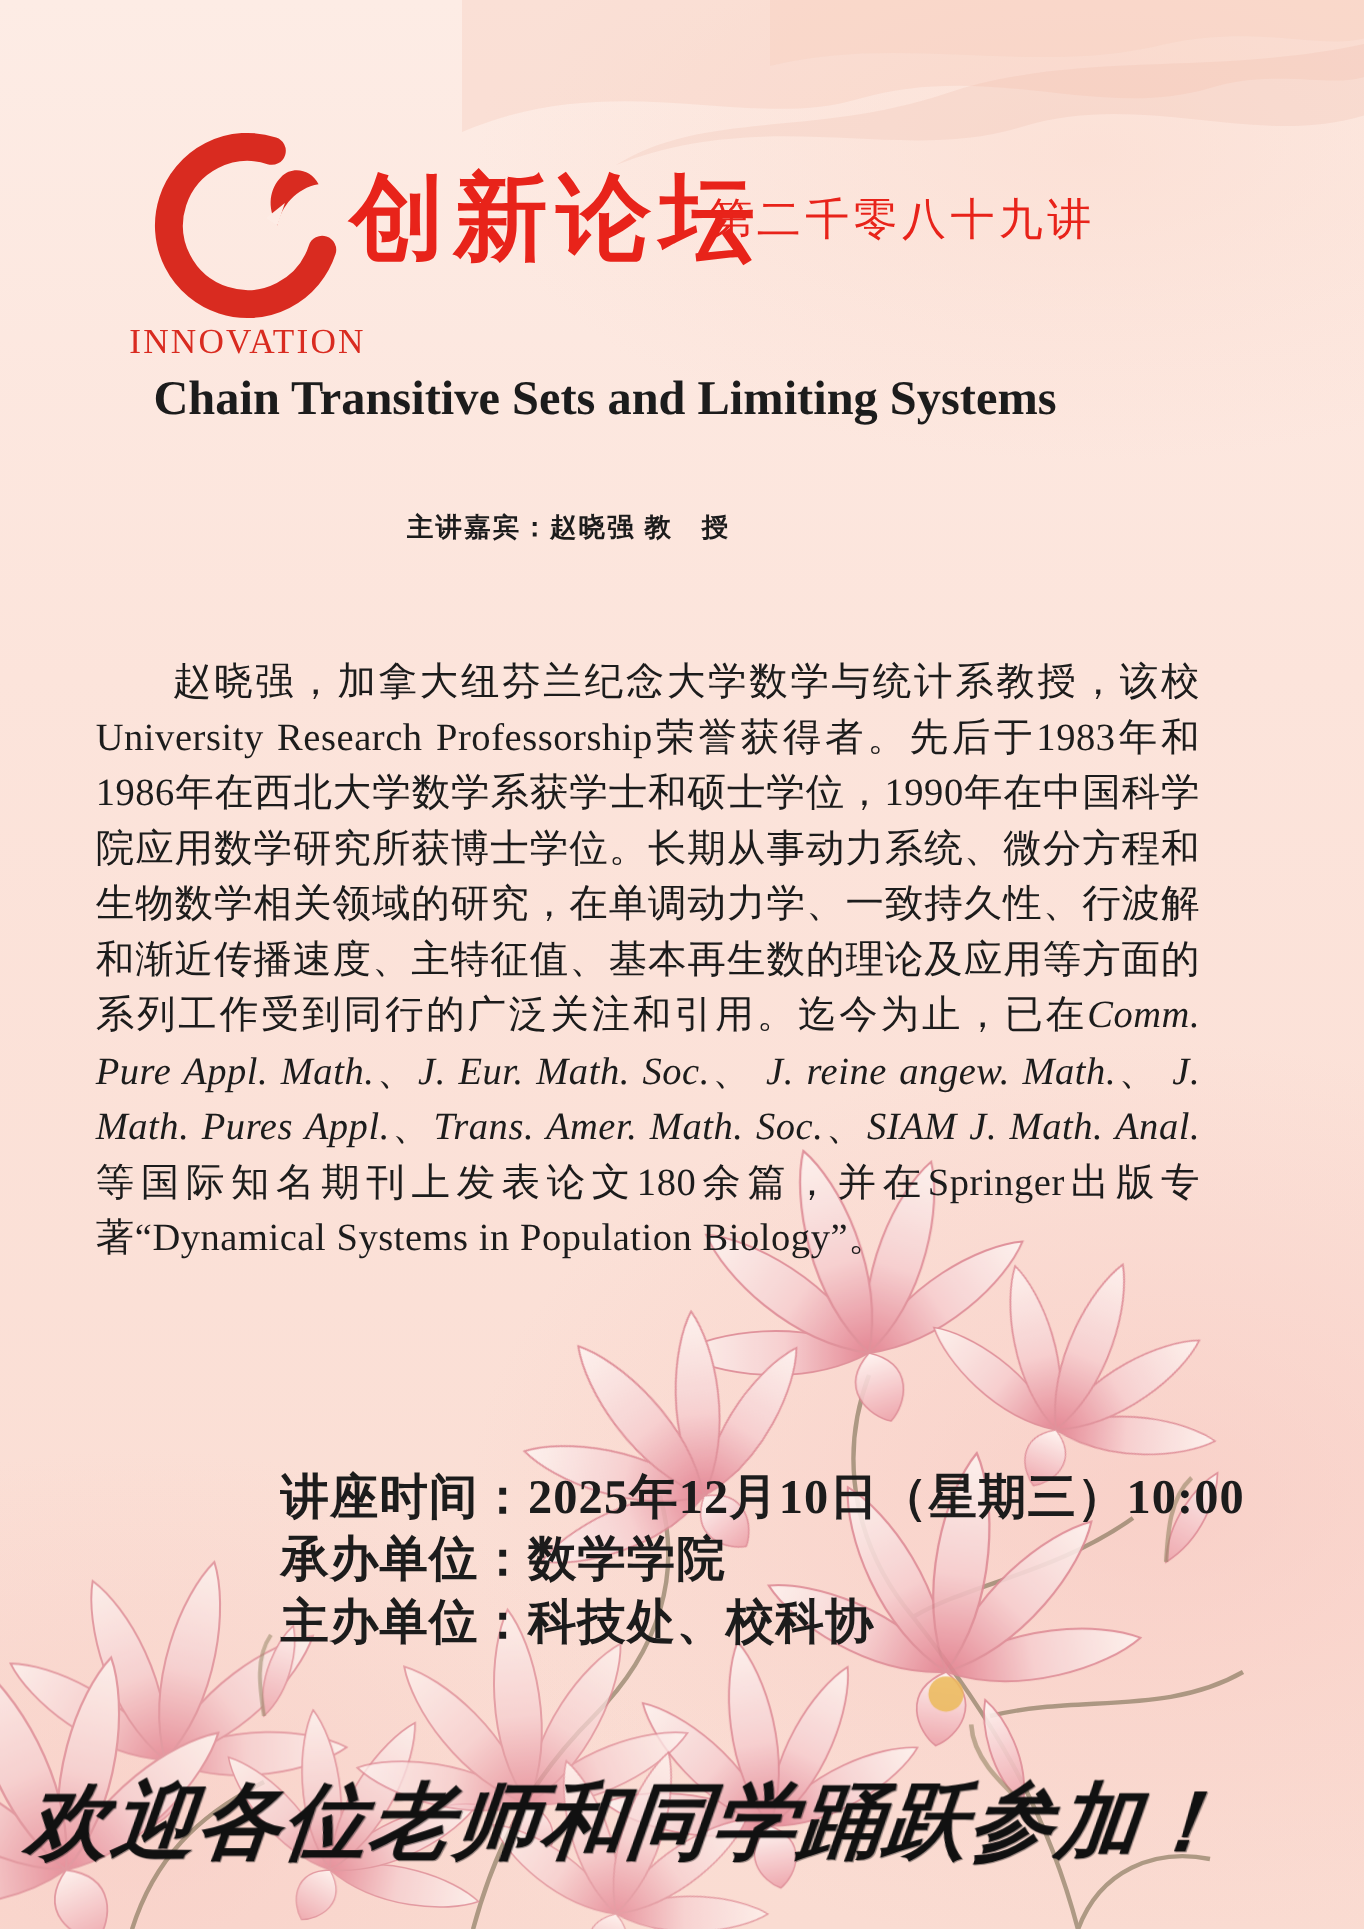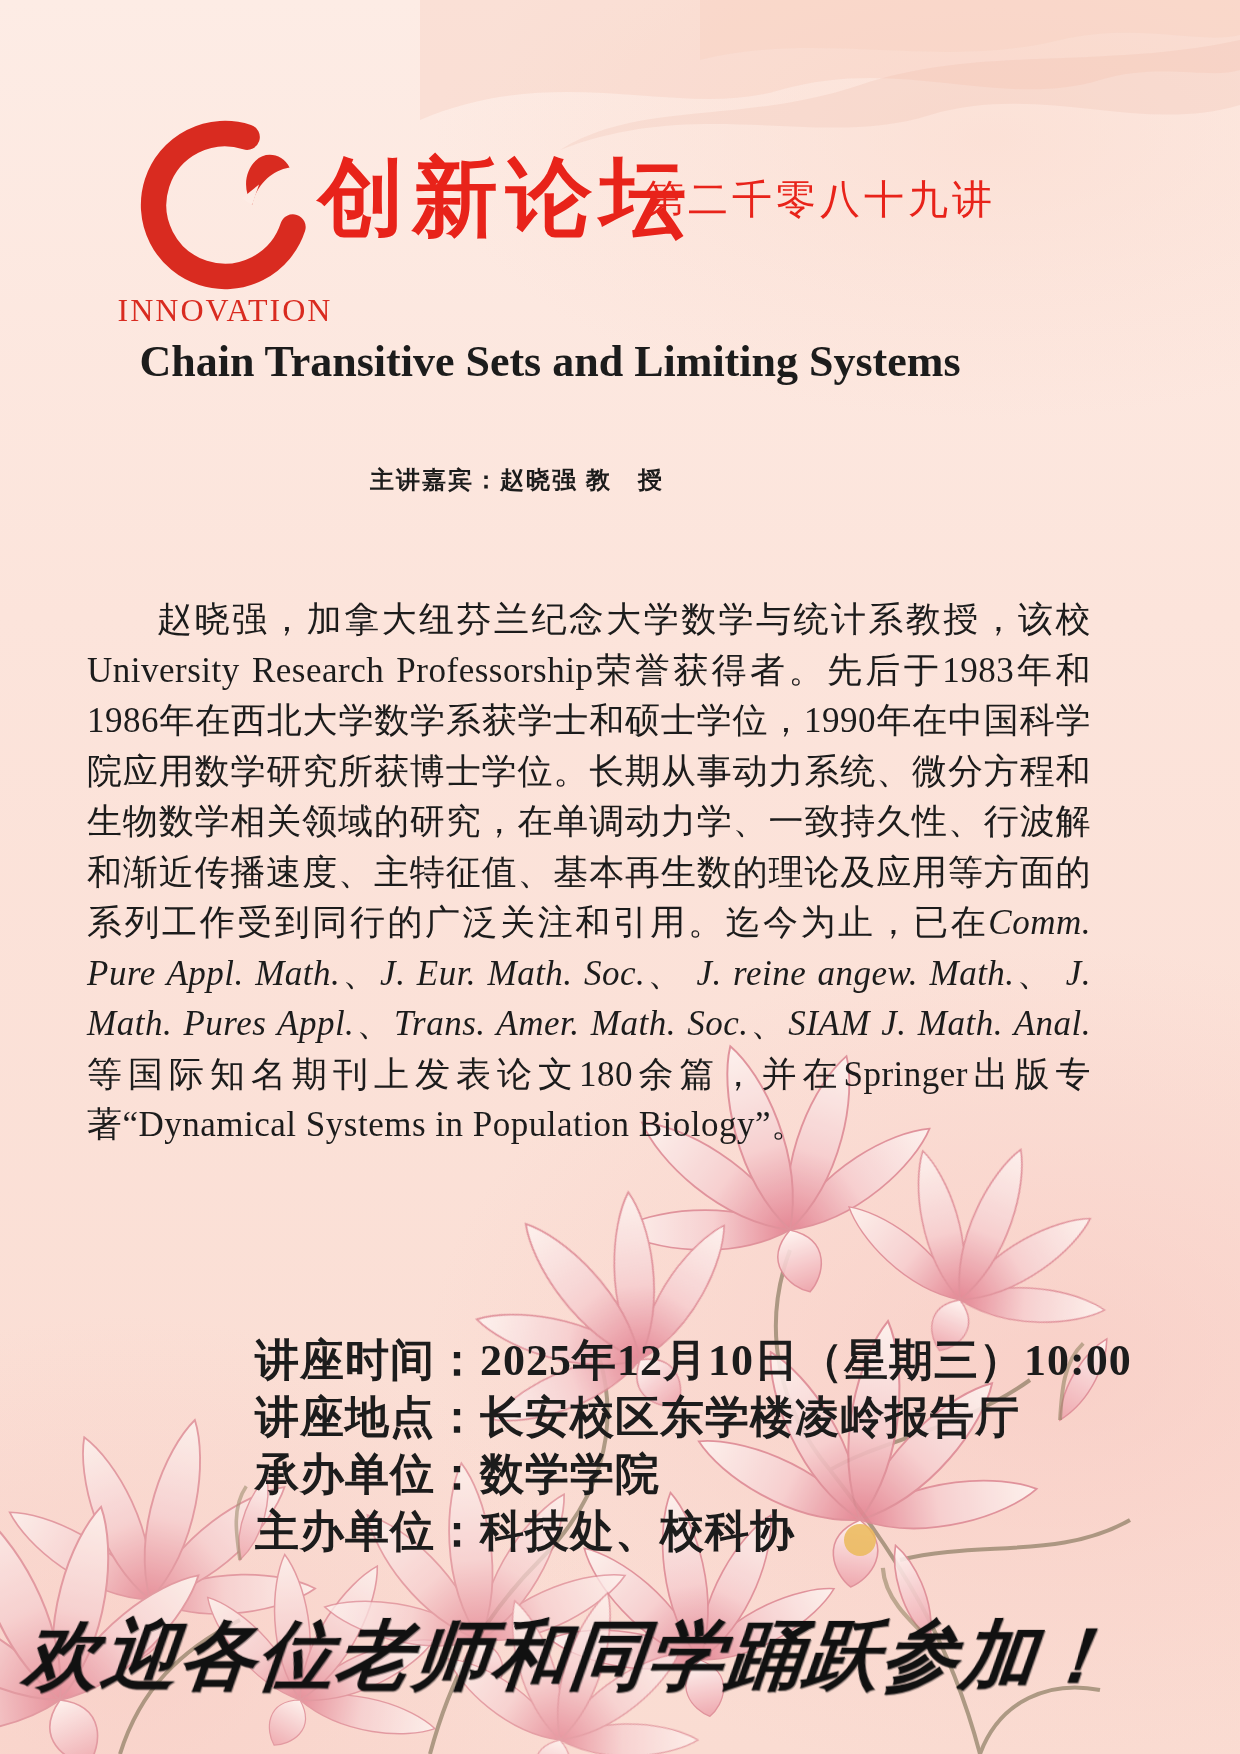--- a/index.html
+++ b/index.html
@@ -172,20 +172,19 @@
   <div class="talk-title">Chain Transitive Sets and Limiting Systems</div>
 
   <div class="people">
     <div class="row"><span>主讲嘉宾：</span><span>赵晓强 教　授</span></div>
   </div>
 
   <p class="bio"><span>赵晓强，加拿大纽芬兰纪念大学数学与统计系教授，该校University Research Professorship荣誉获得者。先后于1983年和1986年在西北大学数学系获学士和硕士学位，1990年在中国科学院应用数学研究所获博士学位。长期从事动力系统、微分方程和生物数学相关领域的研究，在单调动力学、一致持久性、行波解和渐近传播速度、主特征值、基本再生数的理论及应用等方面的系列工作受到同行的广泛关注和引用。迄今为止，已在</span><i>Comm. Pure Appl. Math.</i><span>、</span><i>J. Eur. Math. Soc.</i><span>、 </span><i>J. reine angew. Math.</i><span>、 </span><i>J. Math. Pures Appl.</i><span>、</span><i>Trans. Amer. Math. Soc.</i><span>、</span><i>SIAM J. Math. Anal.</i><span>等国际知名期刊上发表论文180余篇，并在Springer出版专著“Dynamical Systems  in Population Biology”。</span></p>
 
   <div class="details">
     <div class="row"><span>讲座时间：</span><span>2025年12月10日（星期三）10:00</span></div>
-    <div class="row"><span>讲座地点：</span><span>长安校区东学楼凌岭报告厅</span></div>
     <div class="row"><span>承办单位：</span><span>数学学院</span></div>
     <div class="row"><span>主办单位：</span><span>科技处、校科协</span></div>
   </div>
 
   <div class="footer-call">欢迎各位老师和同学踊跃参加！</div>
 
 </div>
 
 </body></html>

